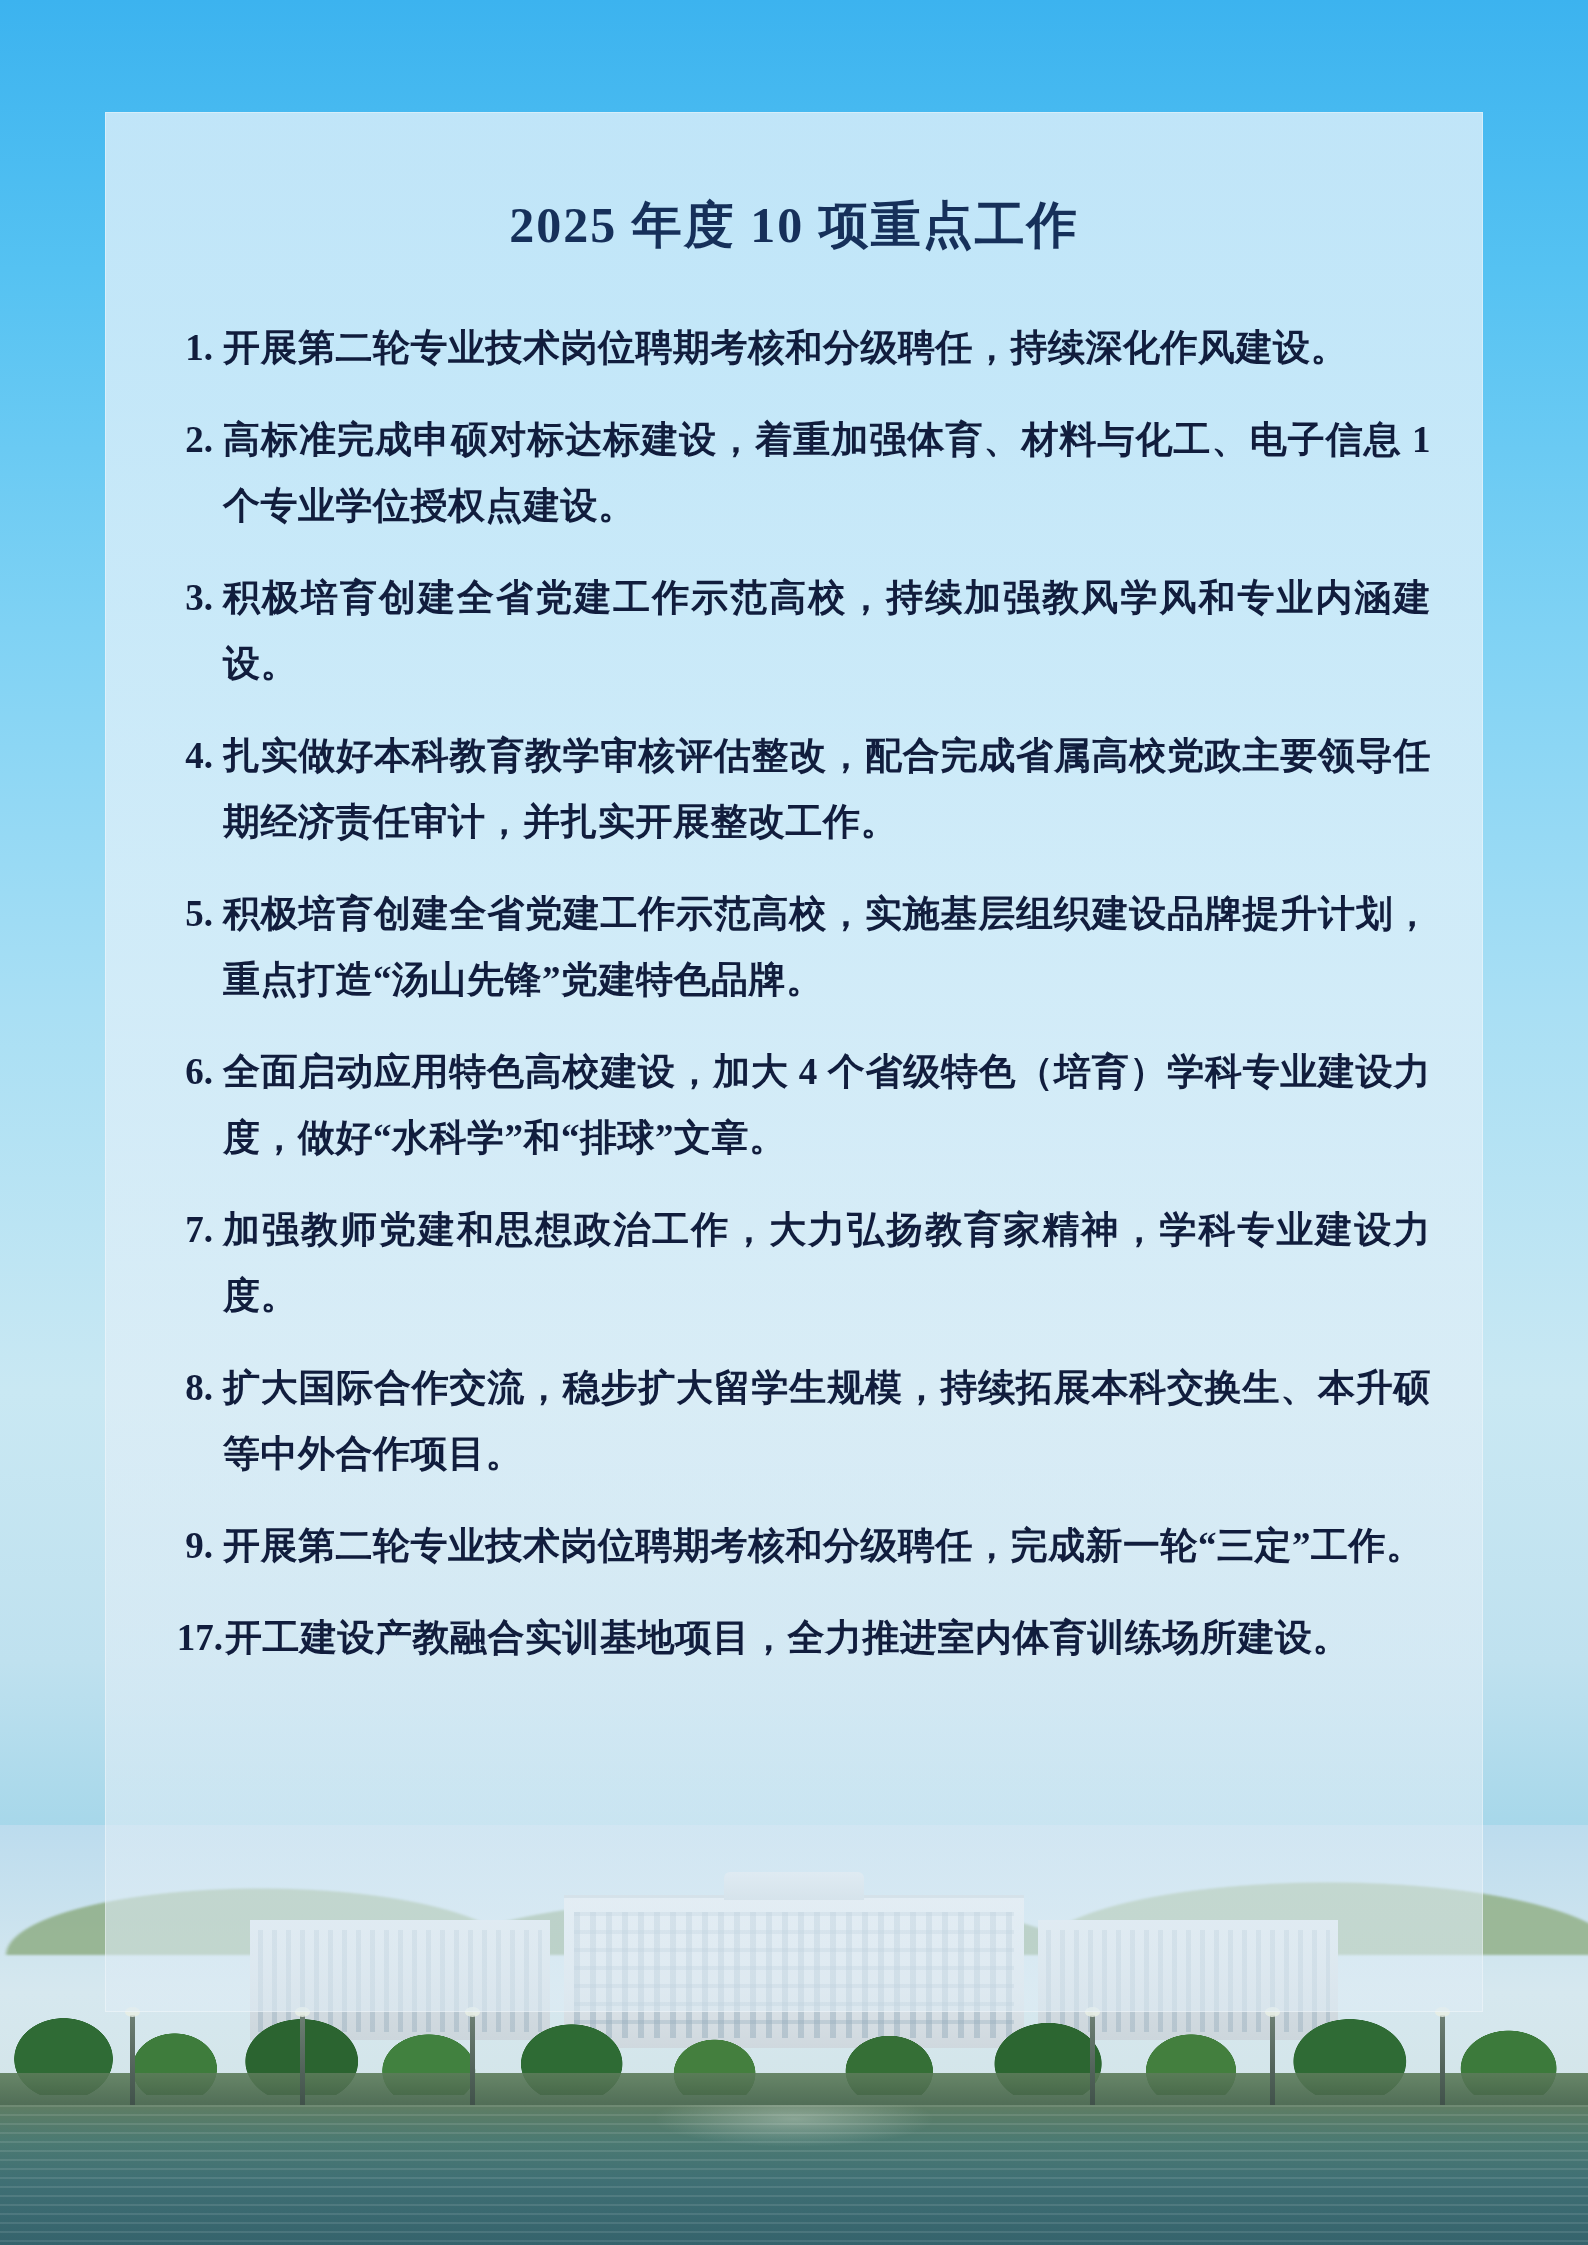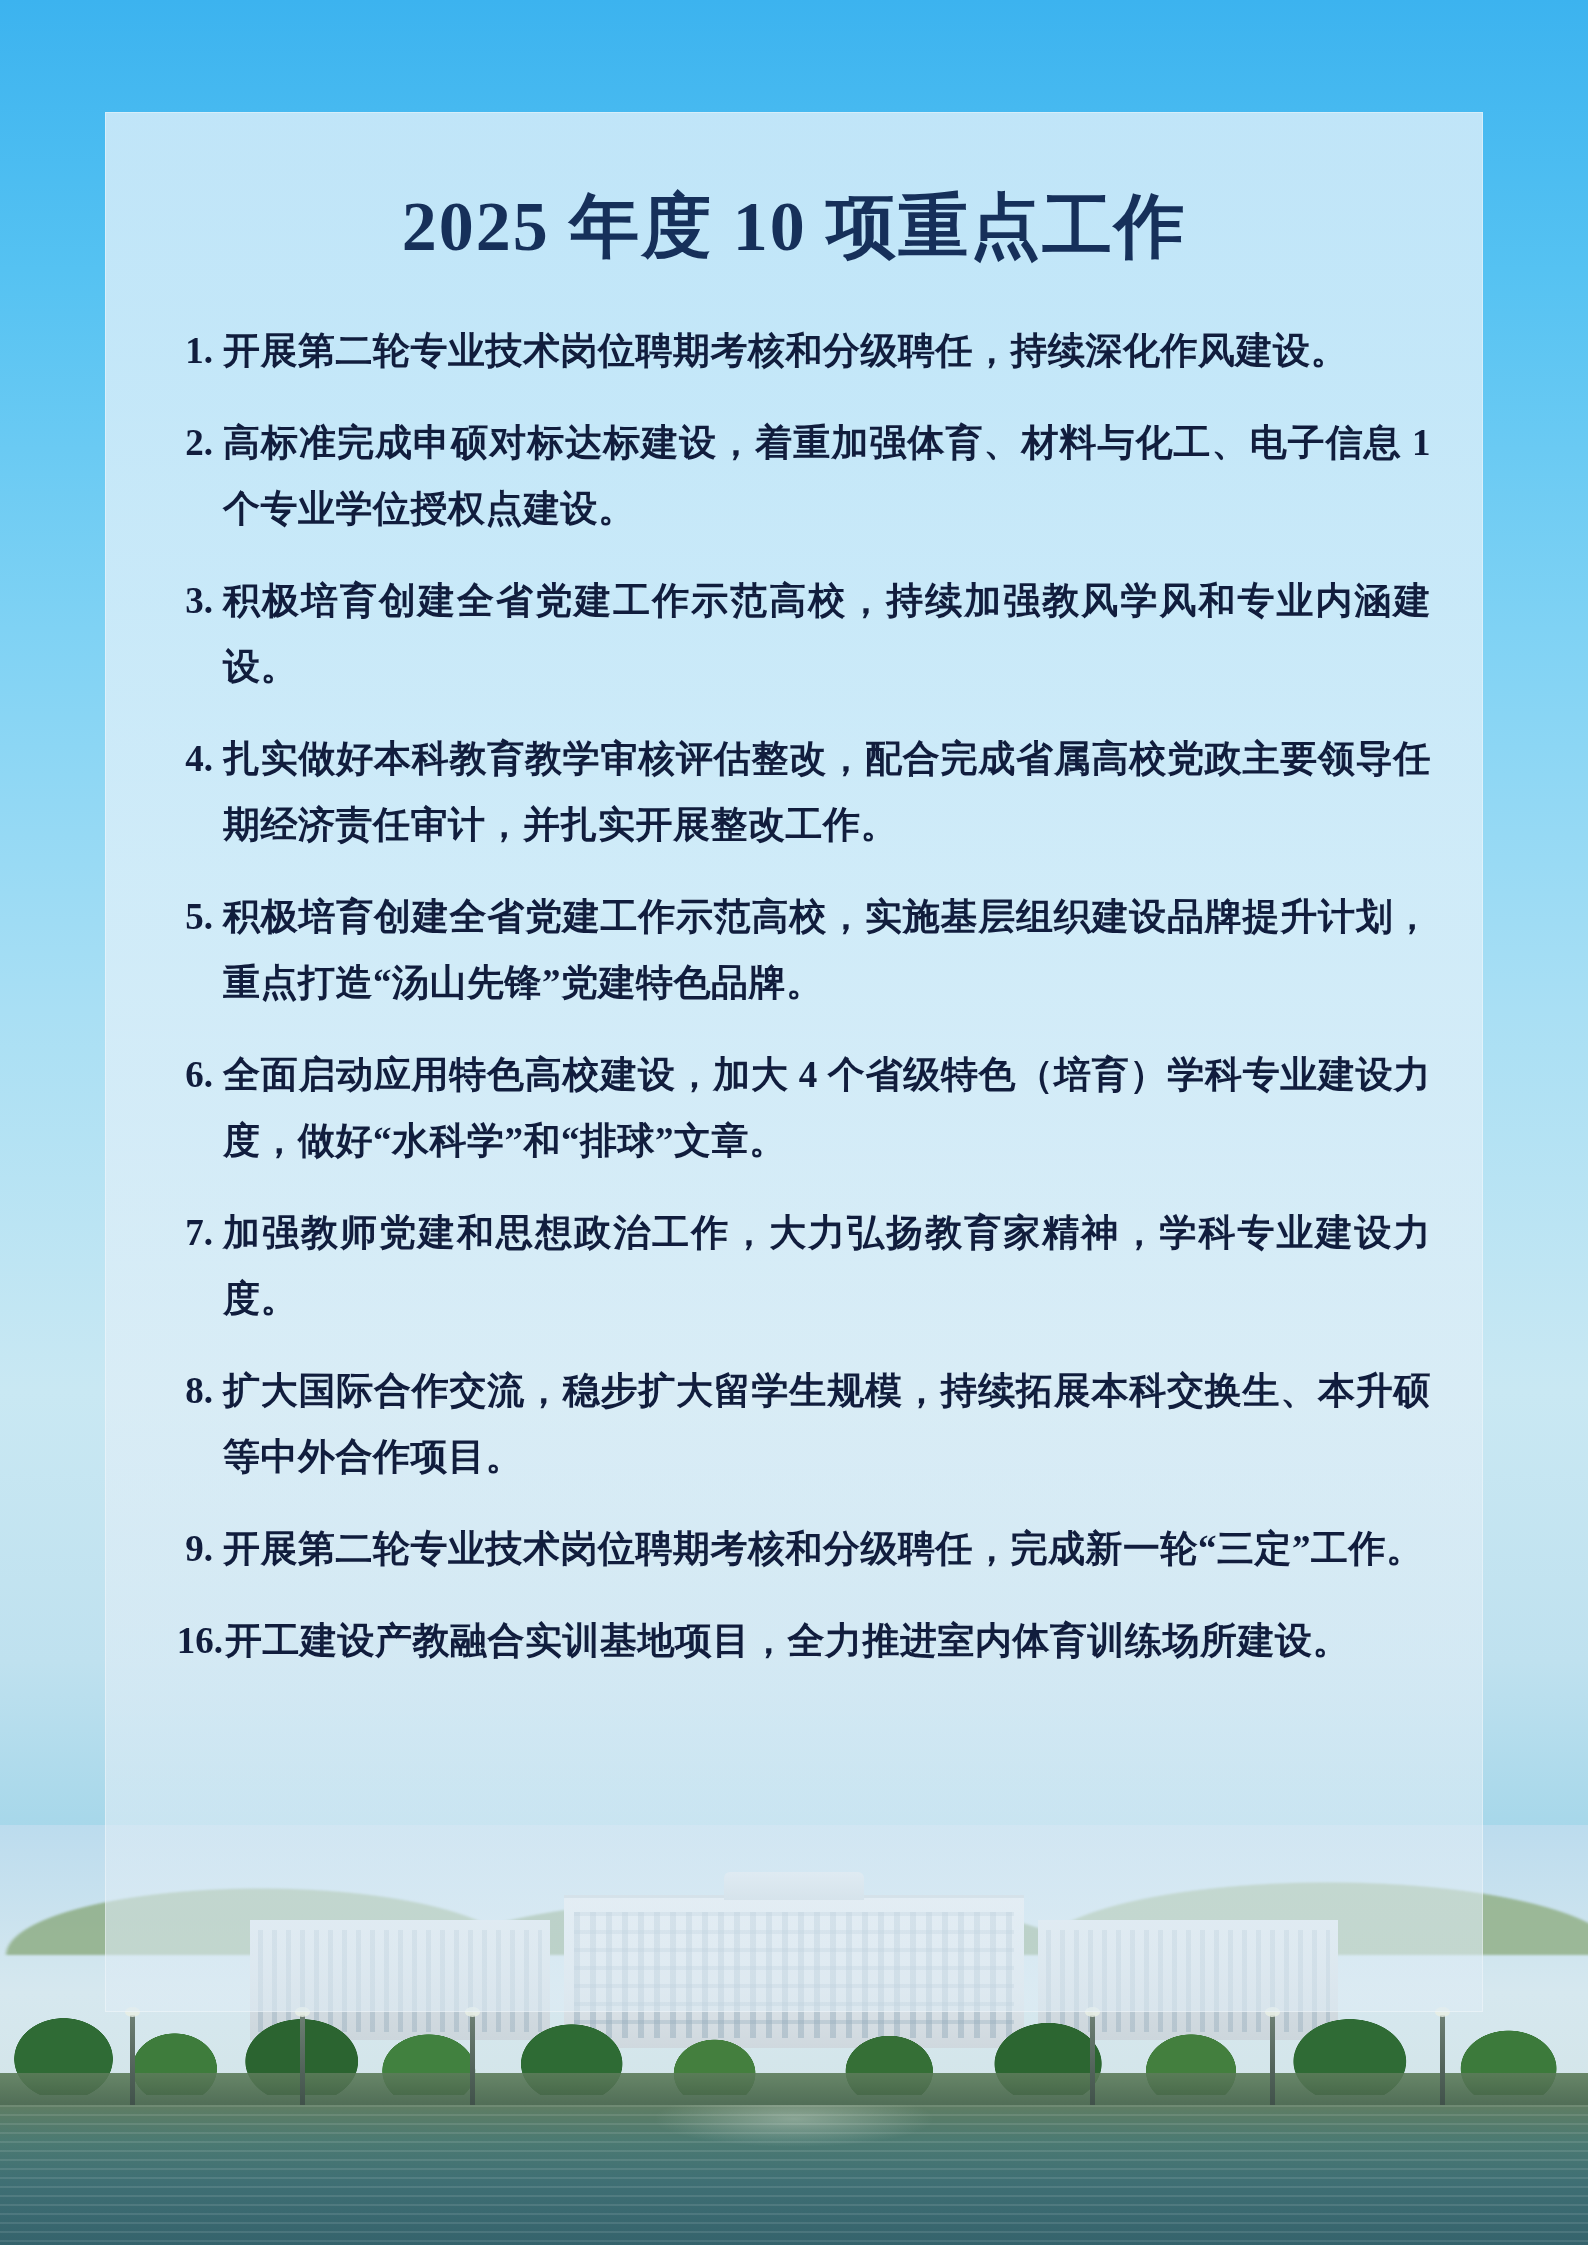--- a/index.html
+++ b/index.html
@@ -178,24 +178,24 @@
     height: 1900px;
     background: linear-gradient(180deg,
         rgba(223,240,250,.80) 0%,
         rgba(226,241,250,.74) 40%,
         rgba(224,238,247,.66) 72%,
         rgba(222,236,245,.58) 100%);
     box-shadow: 0 0 0 1px rgba(255,255,255,.35) inset;
   }
 
   .title {
-    margin: 0;
+    margin: 12px;
     padding: 68px 0 26px;
     text-align: center;
-    font-size: 70px;
+    font-size: 50px;
     font-weight: 700;
     letter-spacing: 2px;
     color: #16305a;
     font-family: "Liberation Serif", "DejaVu Serif", serif;
   }
 
   .items {
     list-style: none;
     margin: 0;
     padding: 18px 52px 0 46px;
@@ -297,19 +297,19 @@
         <span class="num">8.</span>
         <span class="text">扩大国际合作交流，稳步扩大留学生规模，持续拓展本科交换生、本升硕等中外合作项目。</span>
       </li>
 
       <li class="item">
         <span class="num">9.</span>
         <span class="text">开展第二轮专业技术岗位聘期考核和分级聘任，完成新一轮“三定”工作。</span>
       </li>
 
       <li class="item">
-        <span class="num wide">16.</span>
+        <span class="num wide">17.</span>
         <span class="text">开工建设产教融合实训基地项目，全力推进室内体育训练场所建设。</span>
       </li>
 
     </ol>
   </div>
 </div>
 
 </body></html>

